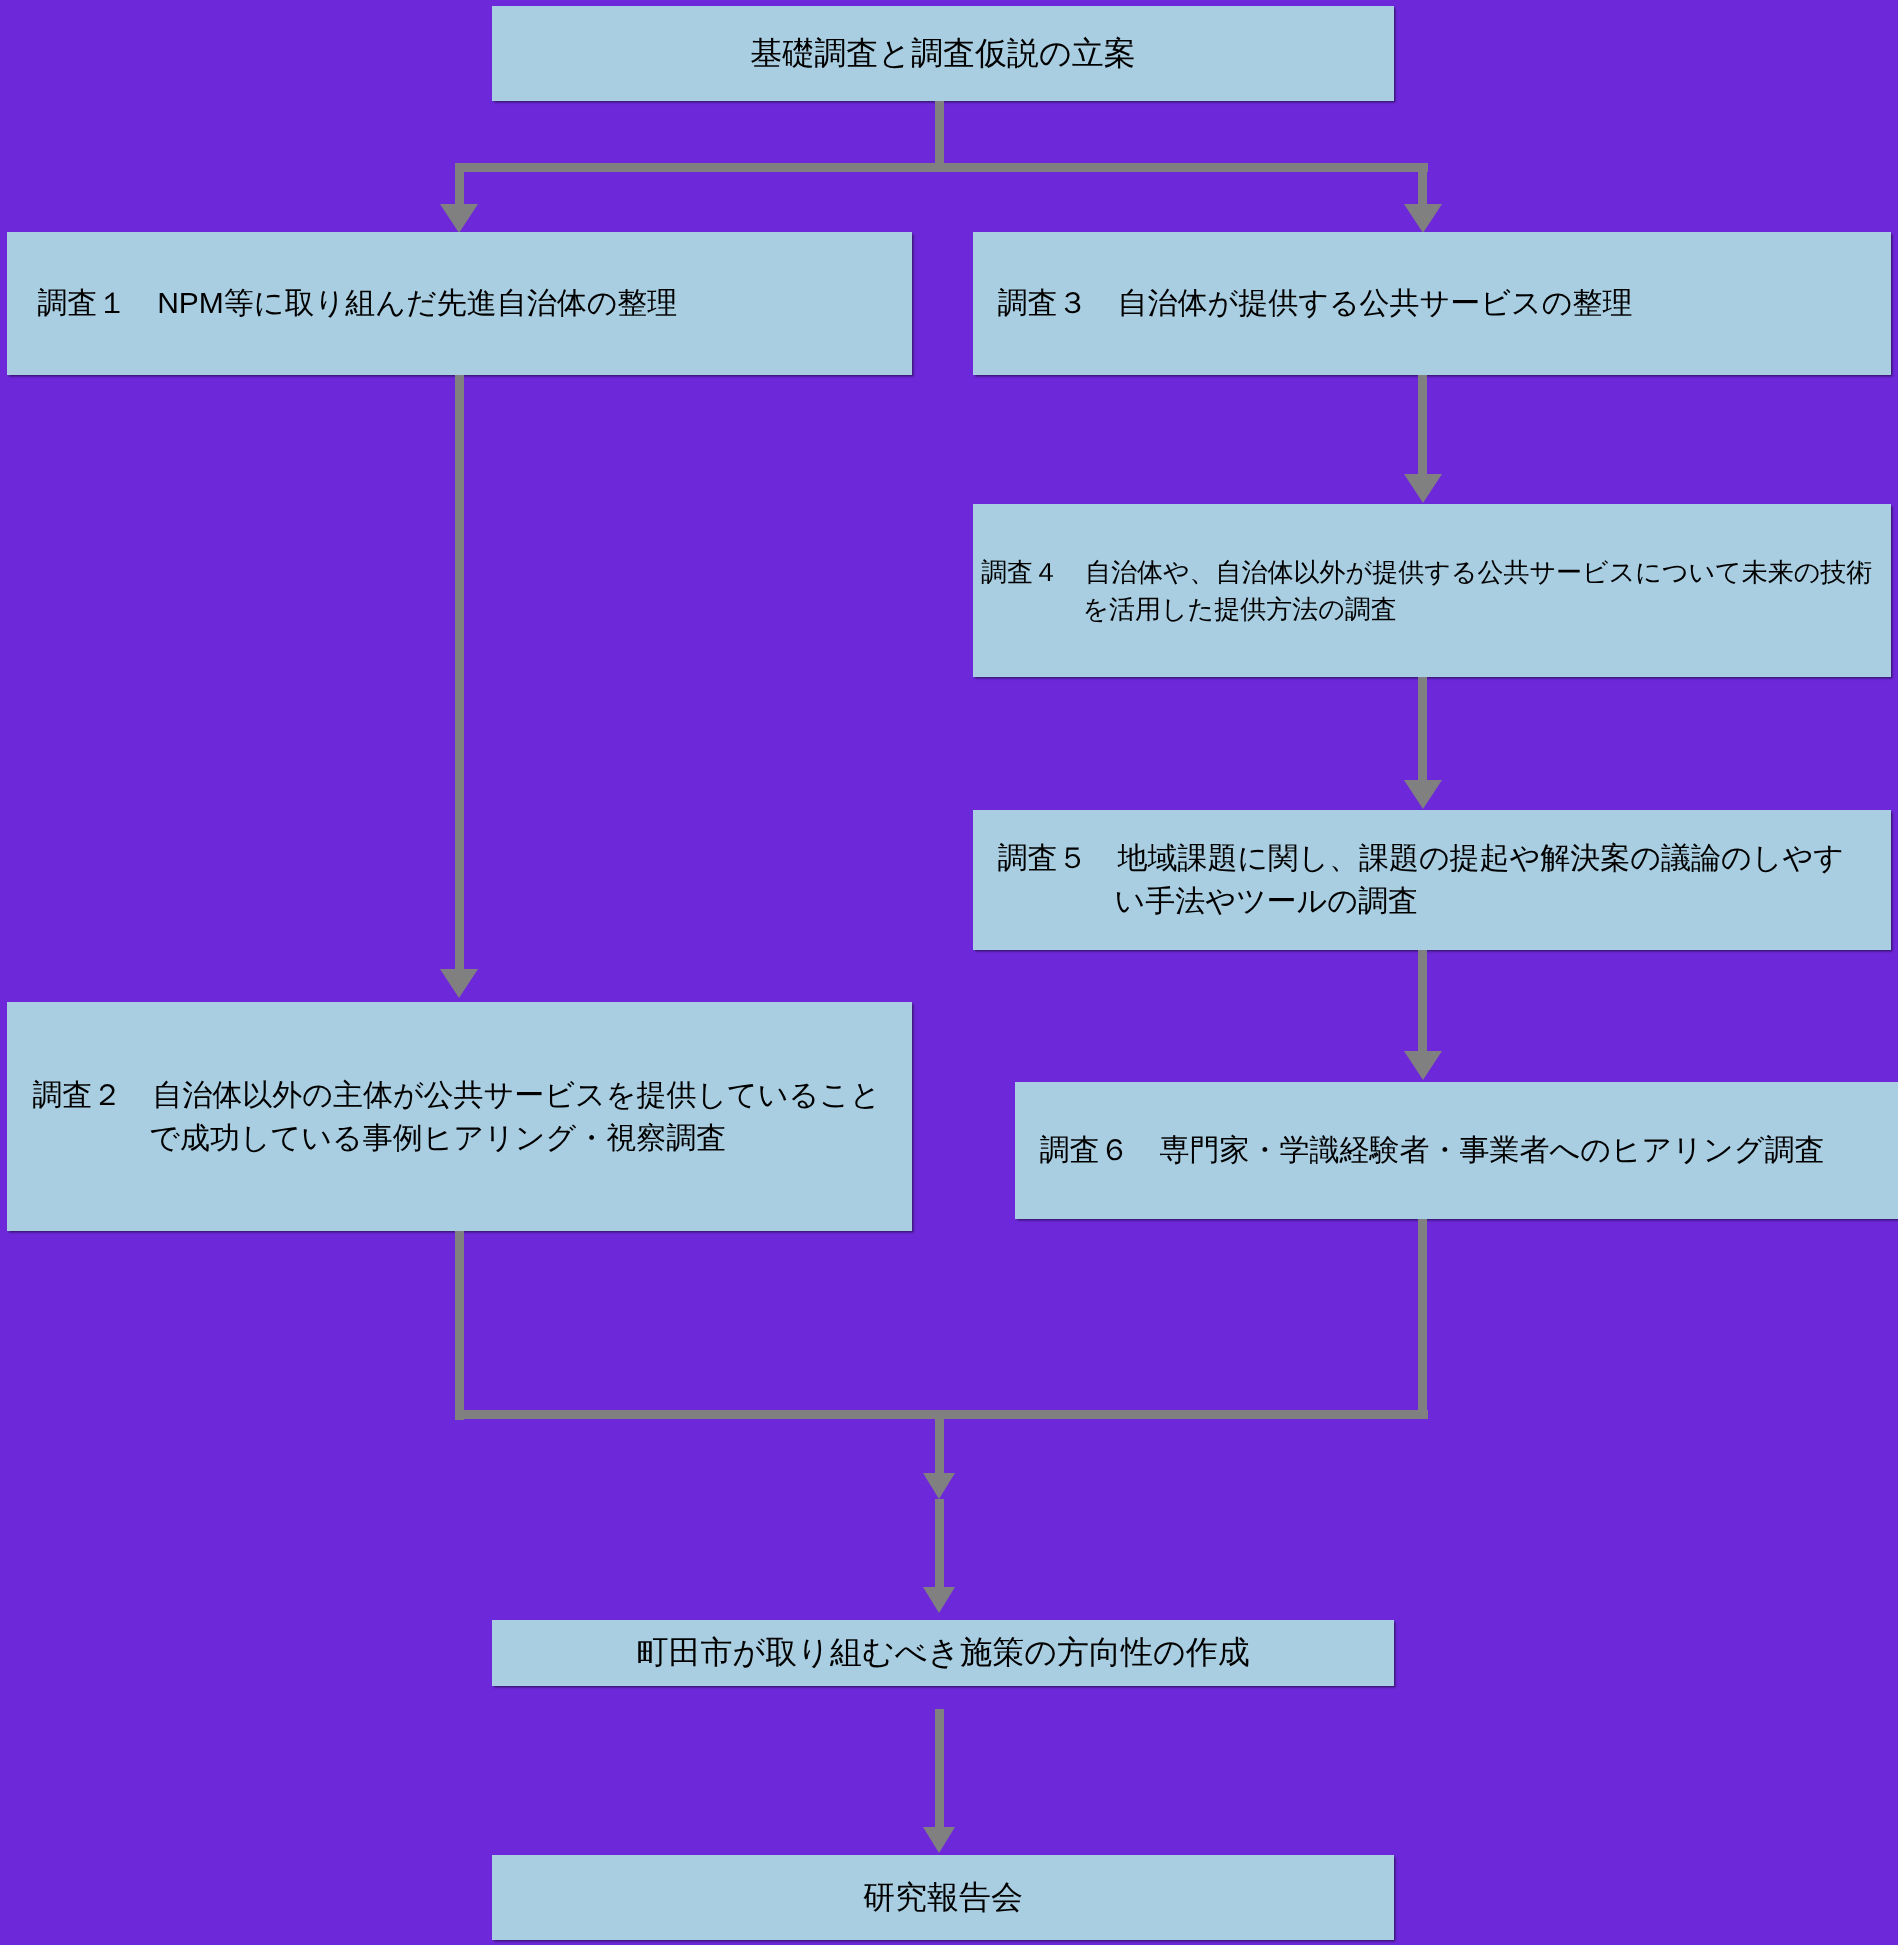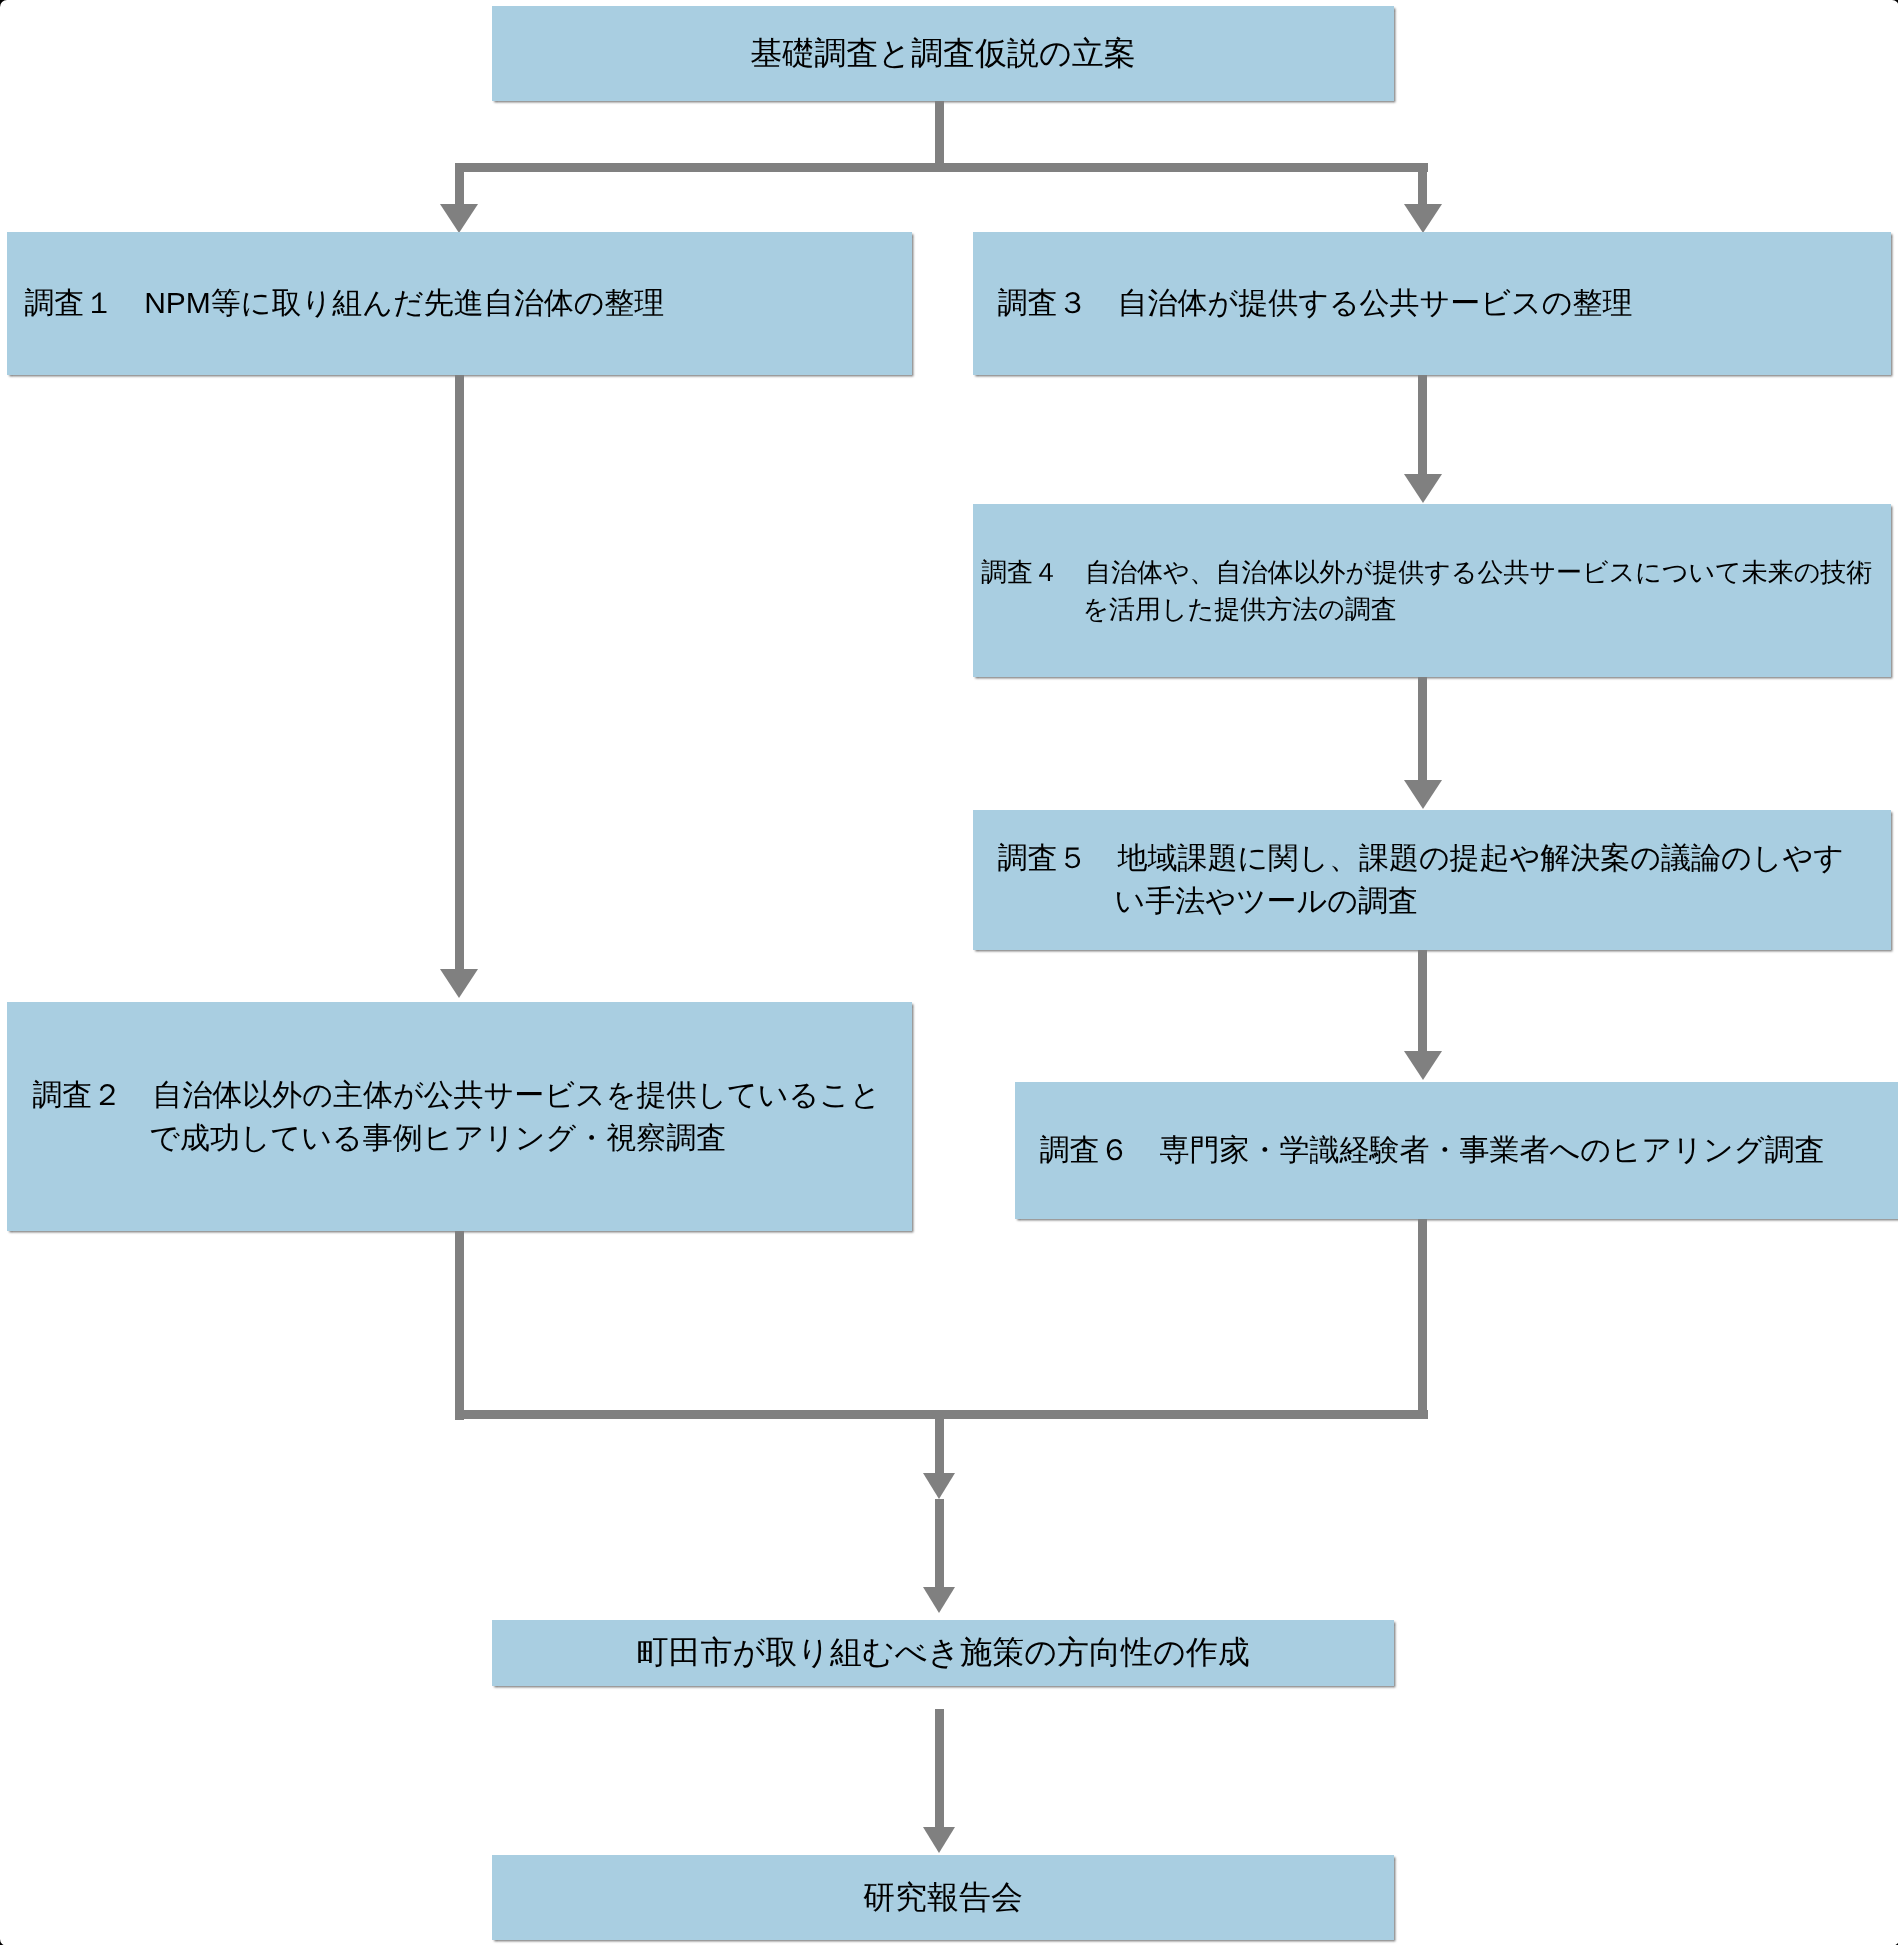--- a/index.html
+++ b/index.html
@@ -4,24 +4,23 @@
 <style>
   html, body {
     margin: 0;
     padding: 0;
     background: #000000;
   }
   #canvas {
     position: relative;
     width: 1899px;
     height: 1946px;
-    background: #ffffff;
+    background: #6d28d9;
     font-family: "Liberation Sans", "DejaVu Sans", sans-serif;
     overflow: hidden;
-    border-radius: 7px;
   }
   .node {
     position: absolute;
     background: #a9cee1;
     box-sizing: border-box;
     display: flex;
     align-items: center;
     color: #000000;
     line-height: 1.42;
     box-shadow: 2.2px 2.2px 2.2px rgba(0,0,0,0.55);
@@ -70,21 +69,21 @@
     <span class="txt">基礎調査と調査仮説の立案</span>
   </div>
 
   <div class="connector" style="left:935px; top:101px; width:9.4px; height:66px;"></div>
   <div class="connector" style="left:455px; top:163px; width:973px; height:9.4px;"></div>
   <div class="connector" style="left:455px; top:163px; width:9.4px; height:45px;"></div>
   <div class="arrowhead arrow-down" style="left:440px; top:204px;"></div>
   <div class="connector" style="left:1418px; top:163px; width:9.4px; height:45px;"></div>
   <div class="arrowhead arrow-down" style="left:1404px; top:204px;"></div>
 
-  <div class="node hang" style="left:7.2px; top:232px; width:905px; height:143px; font-size:30px; padding:0 17px;">
+  <div class="node hang" style="left:7.2px; top:232px; width:905px; height:143px; font-size:30px; padding:0 30px;">
     <span class="txt">調査１　NPM等に取り組んだ先進自治体の整理</span>
   </div>
 
   <div class="node hang" style="left:973px; top:232px; width:918px; height:143px; font-size:30px; padding:0 24.5px;">
     <span class="txt">調査３　自治体が提供する公共サービスの整理</span>
   </div>
 
   <div class="connector" style="left:455px; top:375px; width:9.4px; height:600px;"></div>
   <div class="arrowhead arrow-down" style="left:440px; top:969px;"></div>
 

